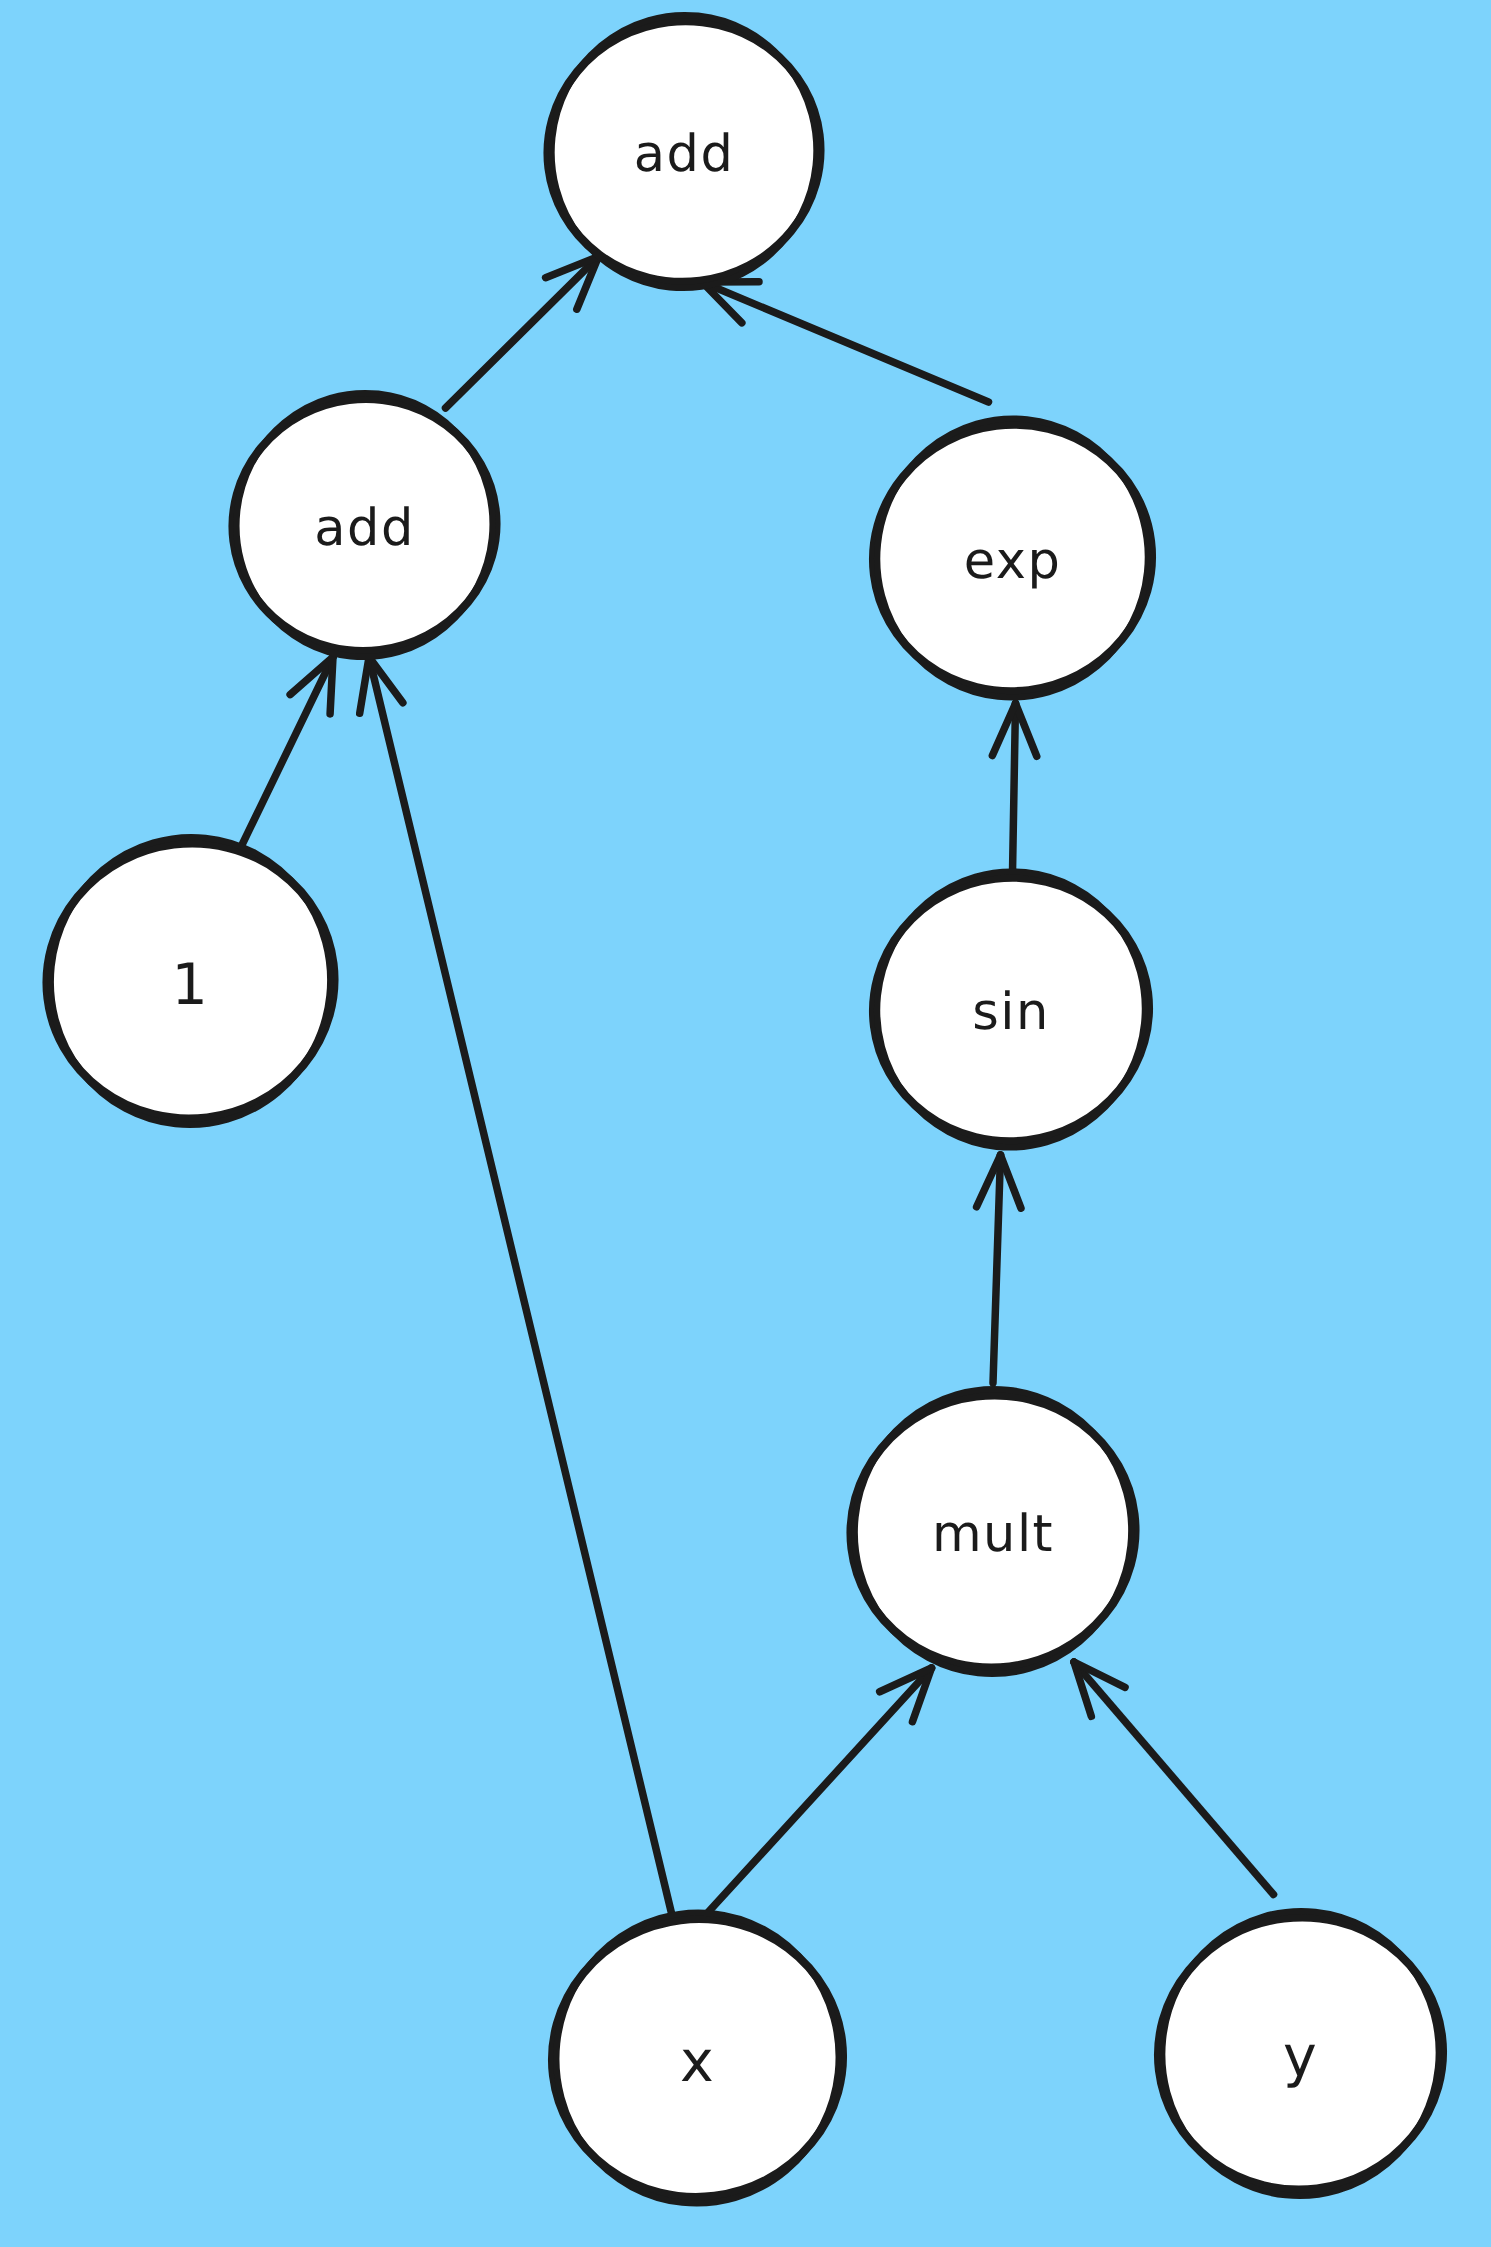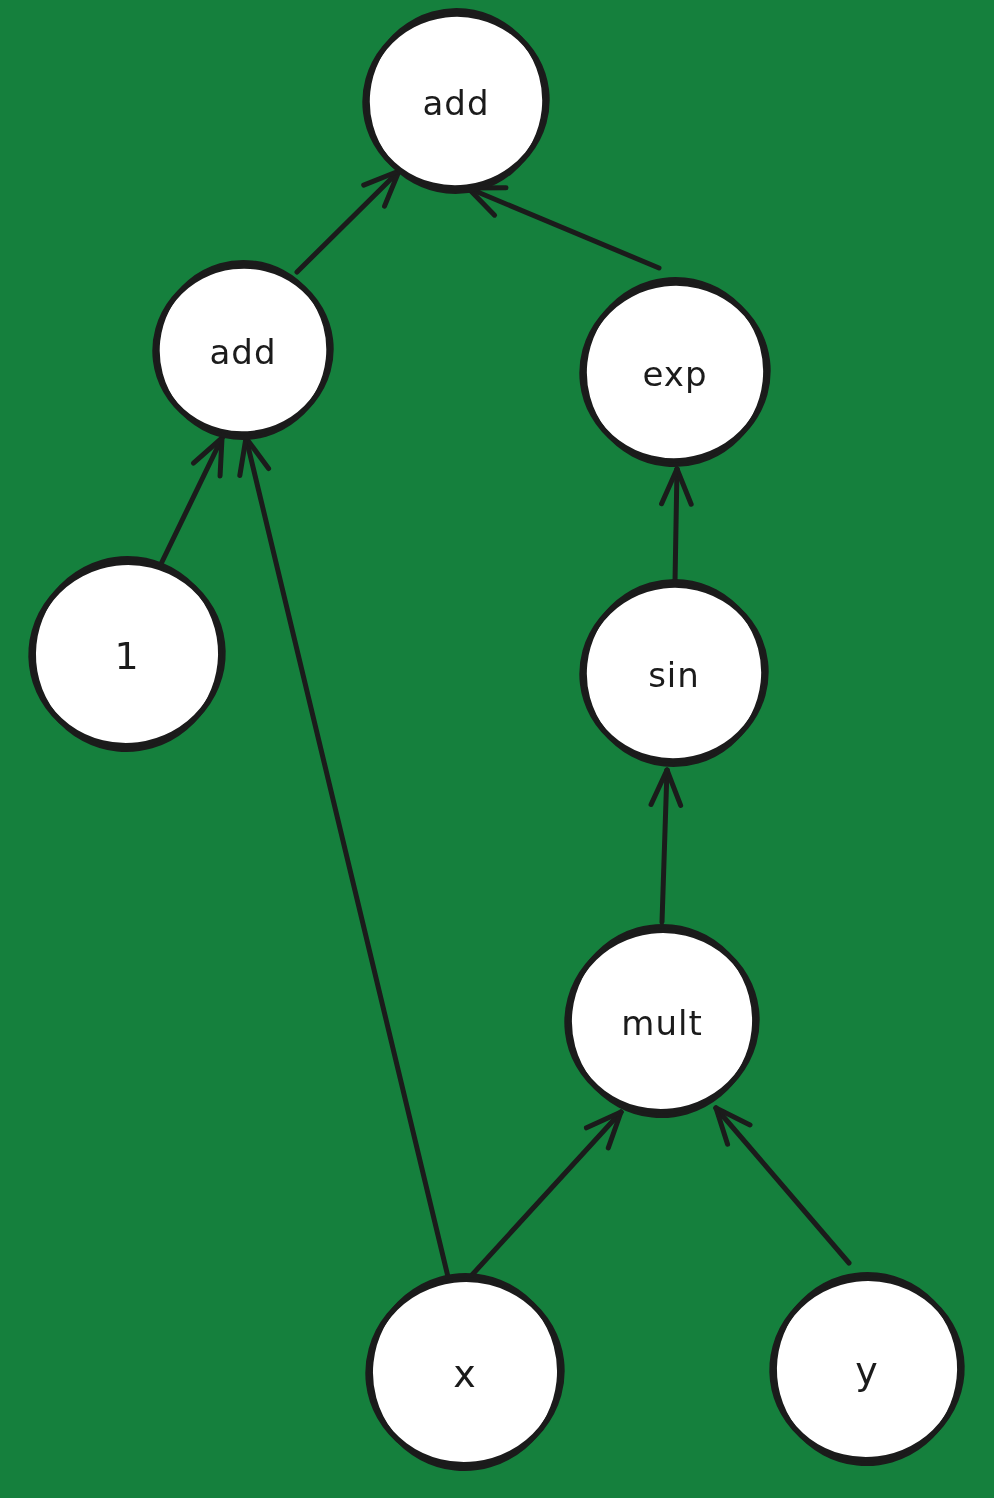--- a/index.html
+++ b/index.html
@@ -4,21 +4,21 @@
 <style>
   html, body {
     margin: 0;
     padding: 0;
     background: #ffffff;
   }
   .canvas {
     position: relative;
     width: 994px;
     height: 1498px;
-    background: #15803d;
+    background: #7dd3fc;
     overflow: hidden;
   }
   svg {
     display: block;
     width: 994px;
     height: 1498px;
   }
   text {
     font-family: "DejaVu Sans", sans-serif;
     letter-spacing: 1px;

